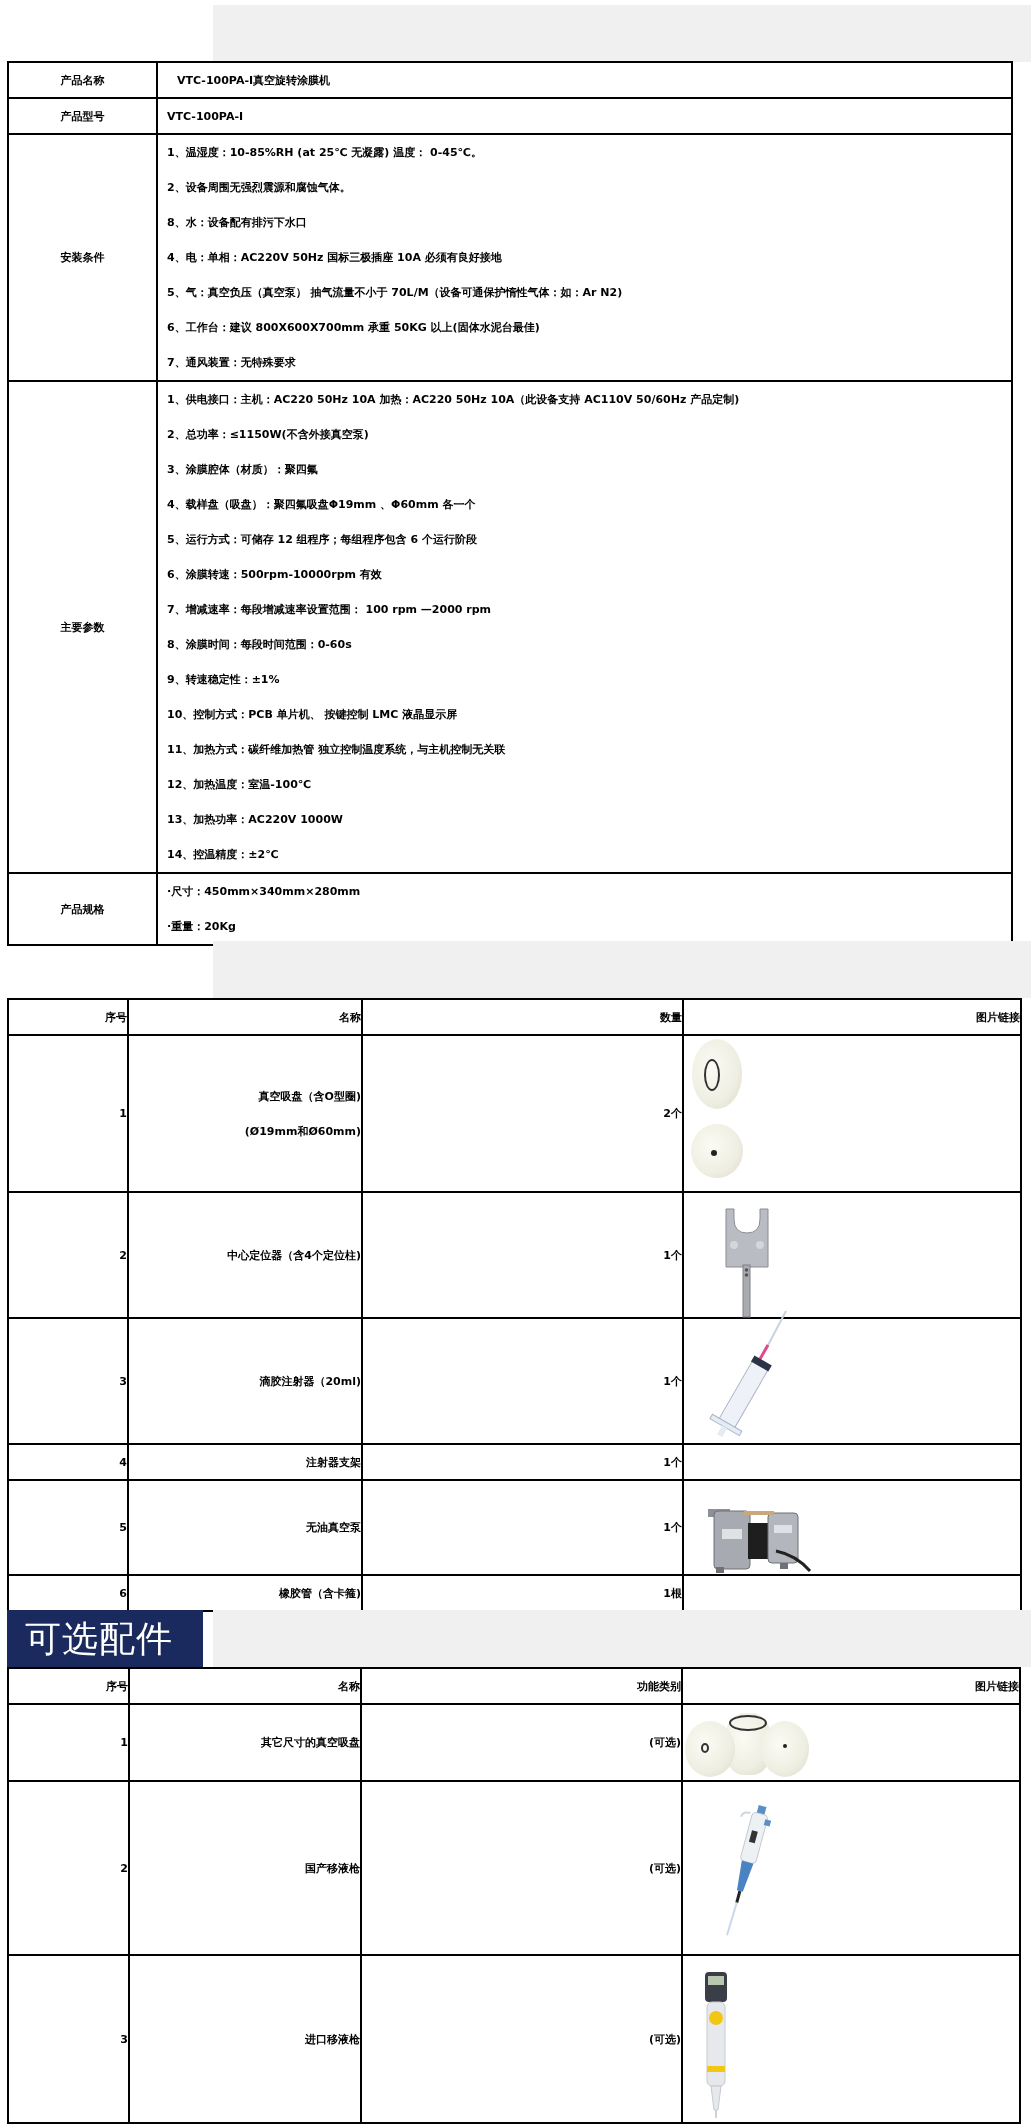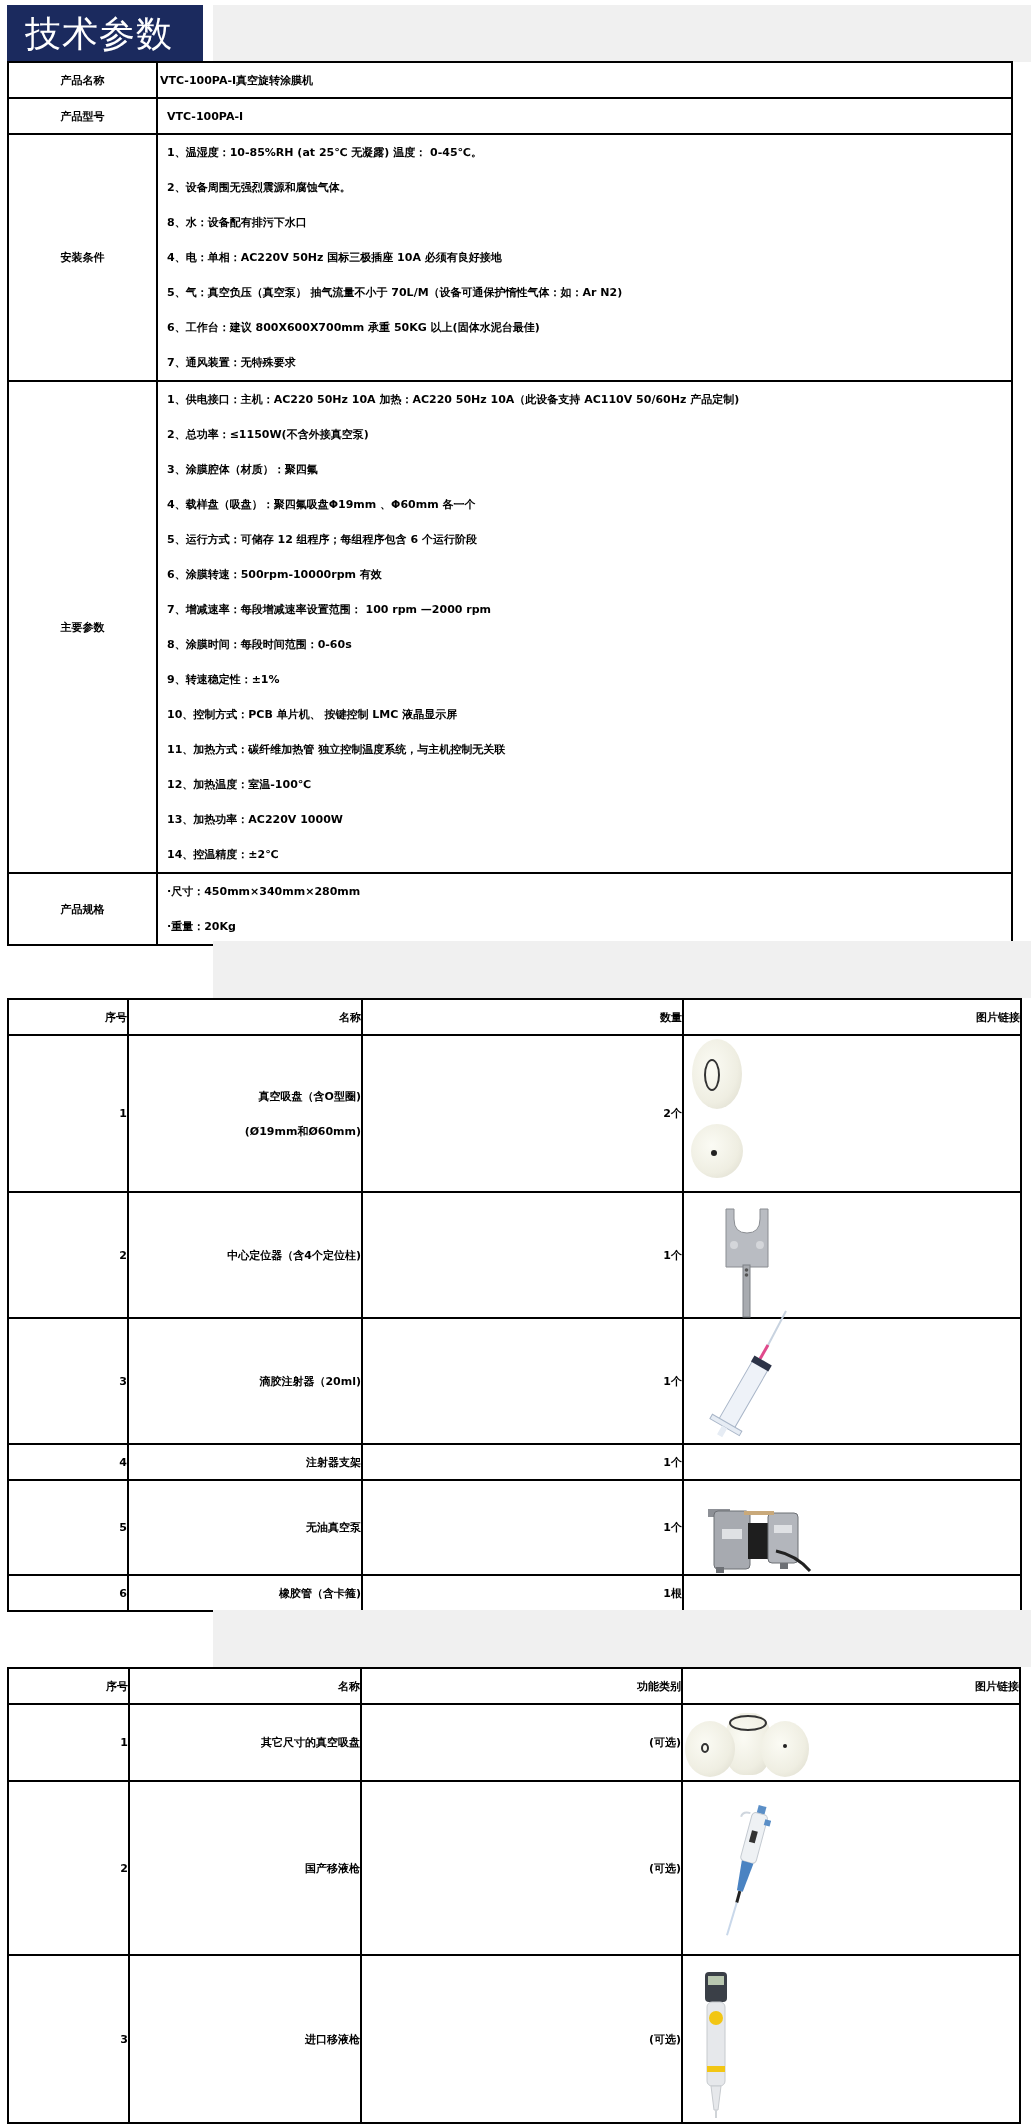--- a/index.html
+++ b/index.html
@@ -31,29 +31,28 @@
   
   .pic { position: absolute; }
   .disk { border-radius: 50%; background: radial-gradient(ellipse at 40% 40%, #fbfbf4 0%, #efeee2 60%, #d9d7c9 100%); }
   .oring { position: absolute; border: 2px solid #333; border-radius: 50%; }
   .hole { position: absolute; width: 6px; height: 6px; border-radius: 50%; background: #222; }
 </style>
 </head>
 <body>
 
 <div class="section-header" style="top:5px;">
-  <div class="title-box">技术参数</div>
   <div class="band"></div>
 </div>
 
 <table id="spec-table">
   <tbody>
       <tr class="single">
     <td class="label">产品名称</td>
-    <td class="value bold" style="padding-left:2px;">VTC-100PA-I真空旋转涂膜机</td>
+    <td class="value bold" style="padding-left:19px;">VTC-100PA-I真空旋转涂膜机</td>
   </tr>
   <tr class="single">
     <td class="label">产品型号</td>
     <td class="value">VTC-100PA-I</td>
   </tr>
   <tr>
     <td class="label" style="height:245px;">安装条件</td>
     <td class="value">
       <div class="line">1、温湿度：10-85%RH (at 25℃ 无凝露)   温度： 0-45℃。</div>
       <div class="line">2、设备周围无强烈震源和腐蚀气体。</div>
@@ -189,20 +188,21 @@
   <tr style="height:36px;">
     <td>6</td>
     <td>橡胶管（含卡箍)</td>
     <td>1根</td>
     <td class="img-cell"></td>
   </tr>
 </tbody>
   </table>
 
 <div class="section-header" style="top:1610px;">
+  <div class="title-box">可选配件</div>
   <div class="band"></div>
 </div>
 
 <table id="opt-table" class="acc-table">
   <colgroup>
     <col style="width:121px">
       <col style="width:232px">
       <col style="width:321px">
       <col style="width:338px">
   </colgroup>

